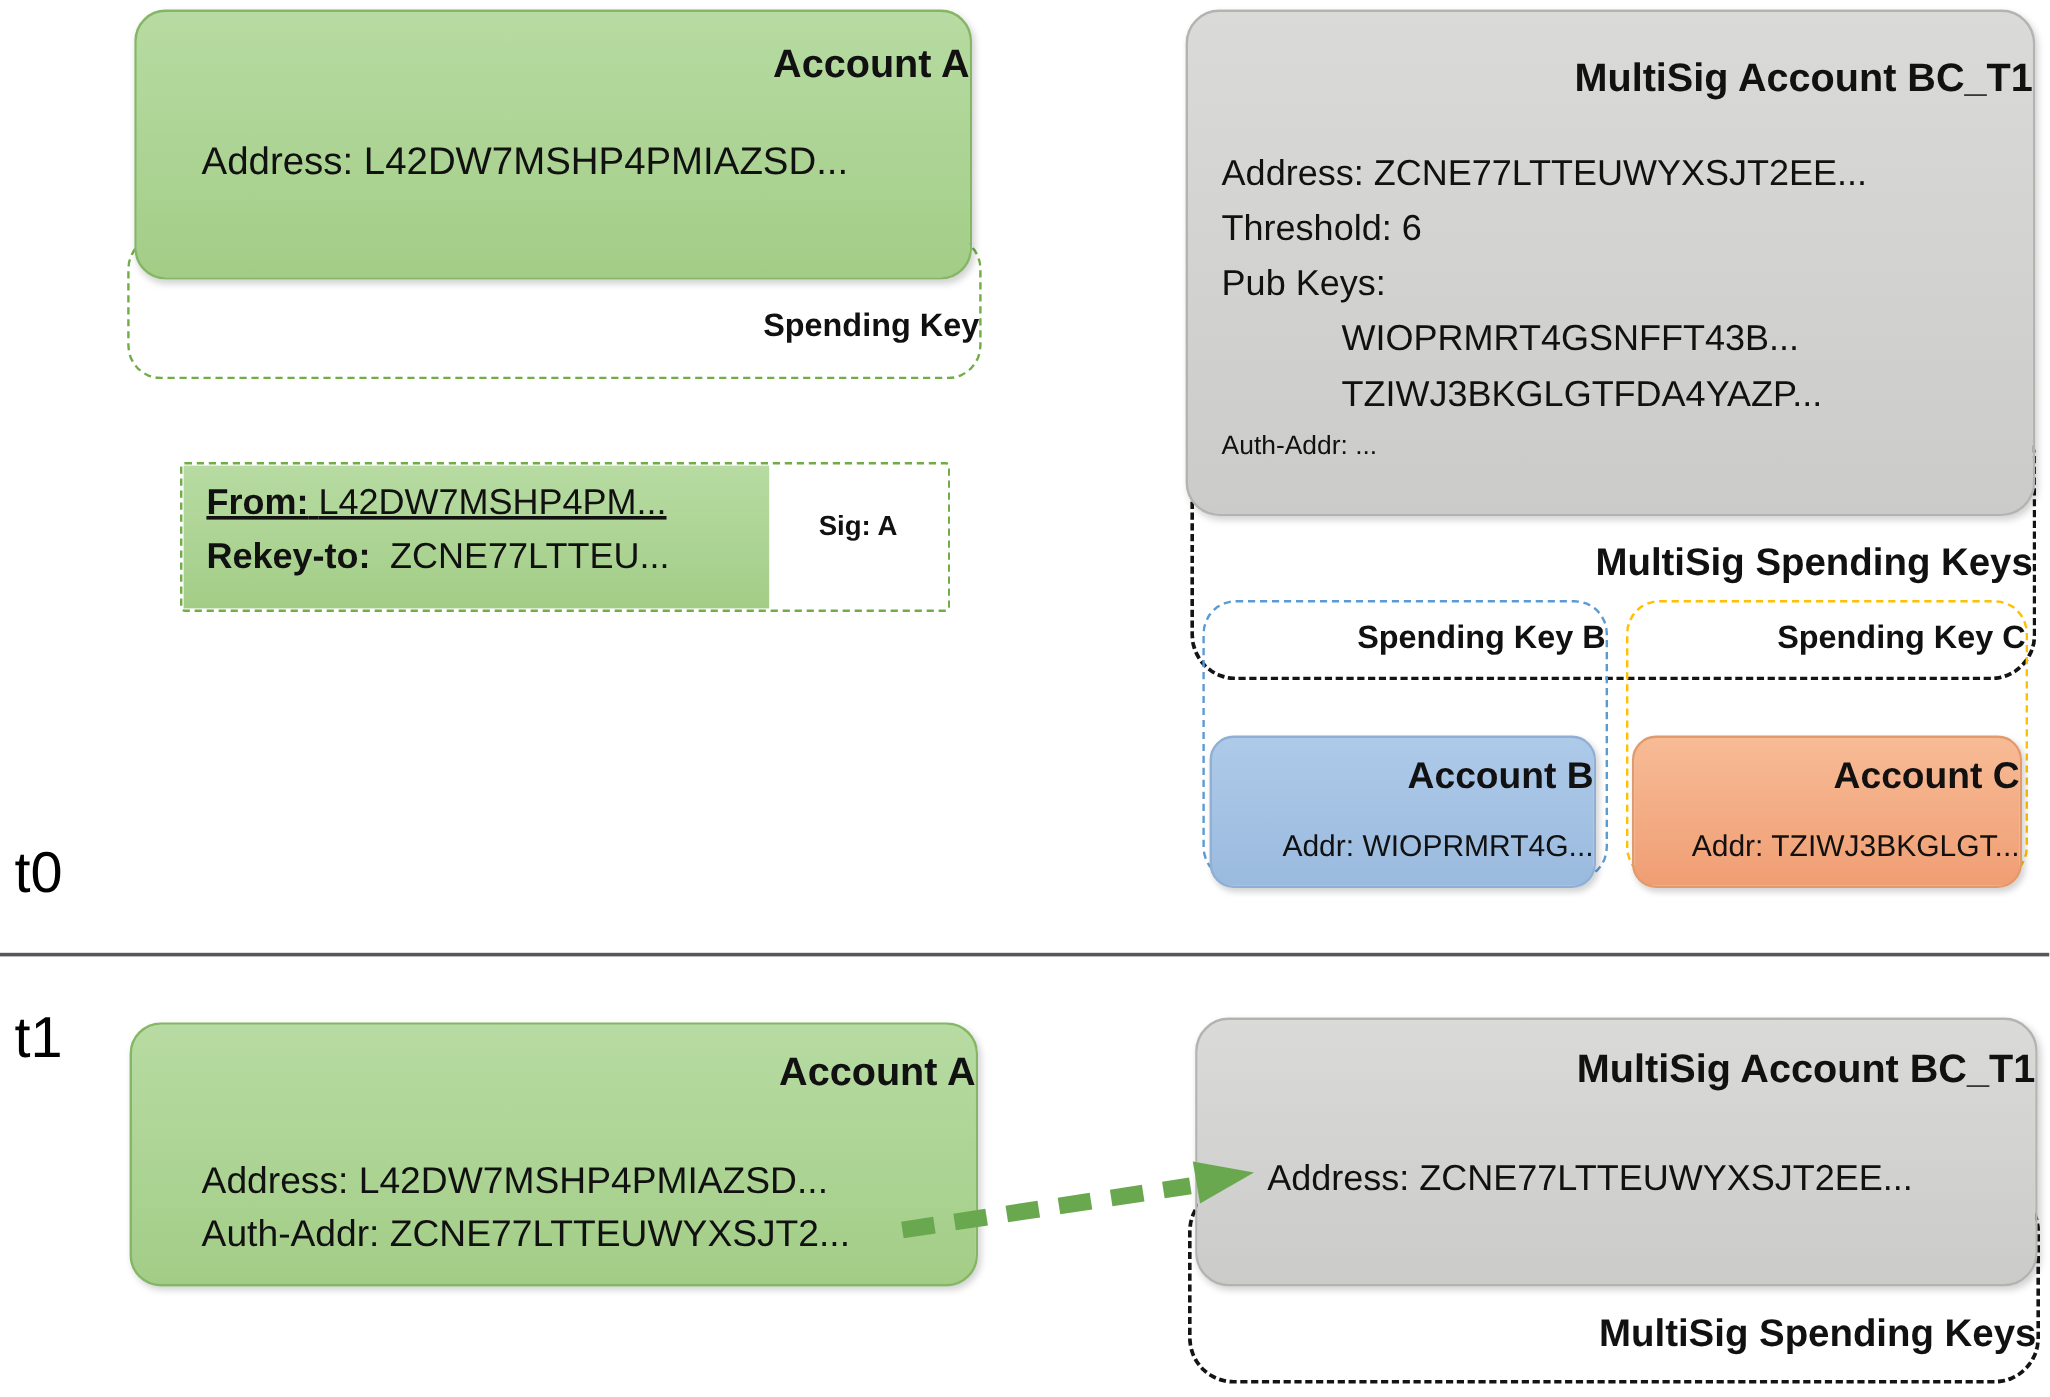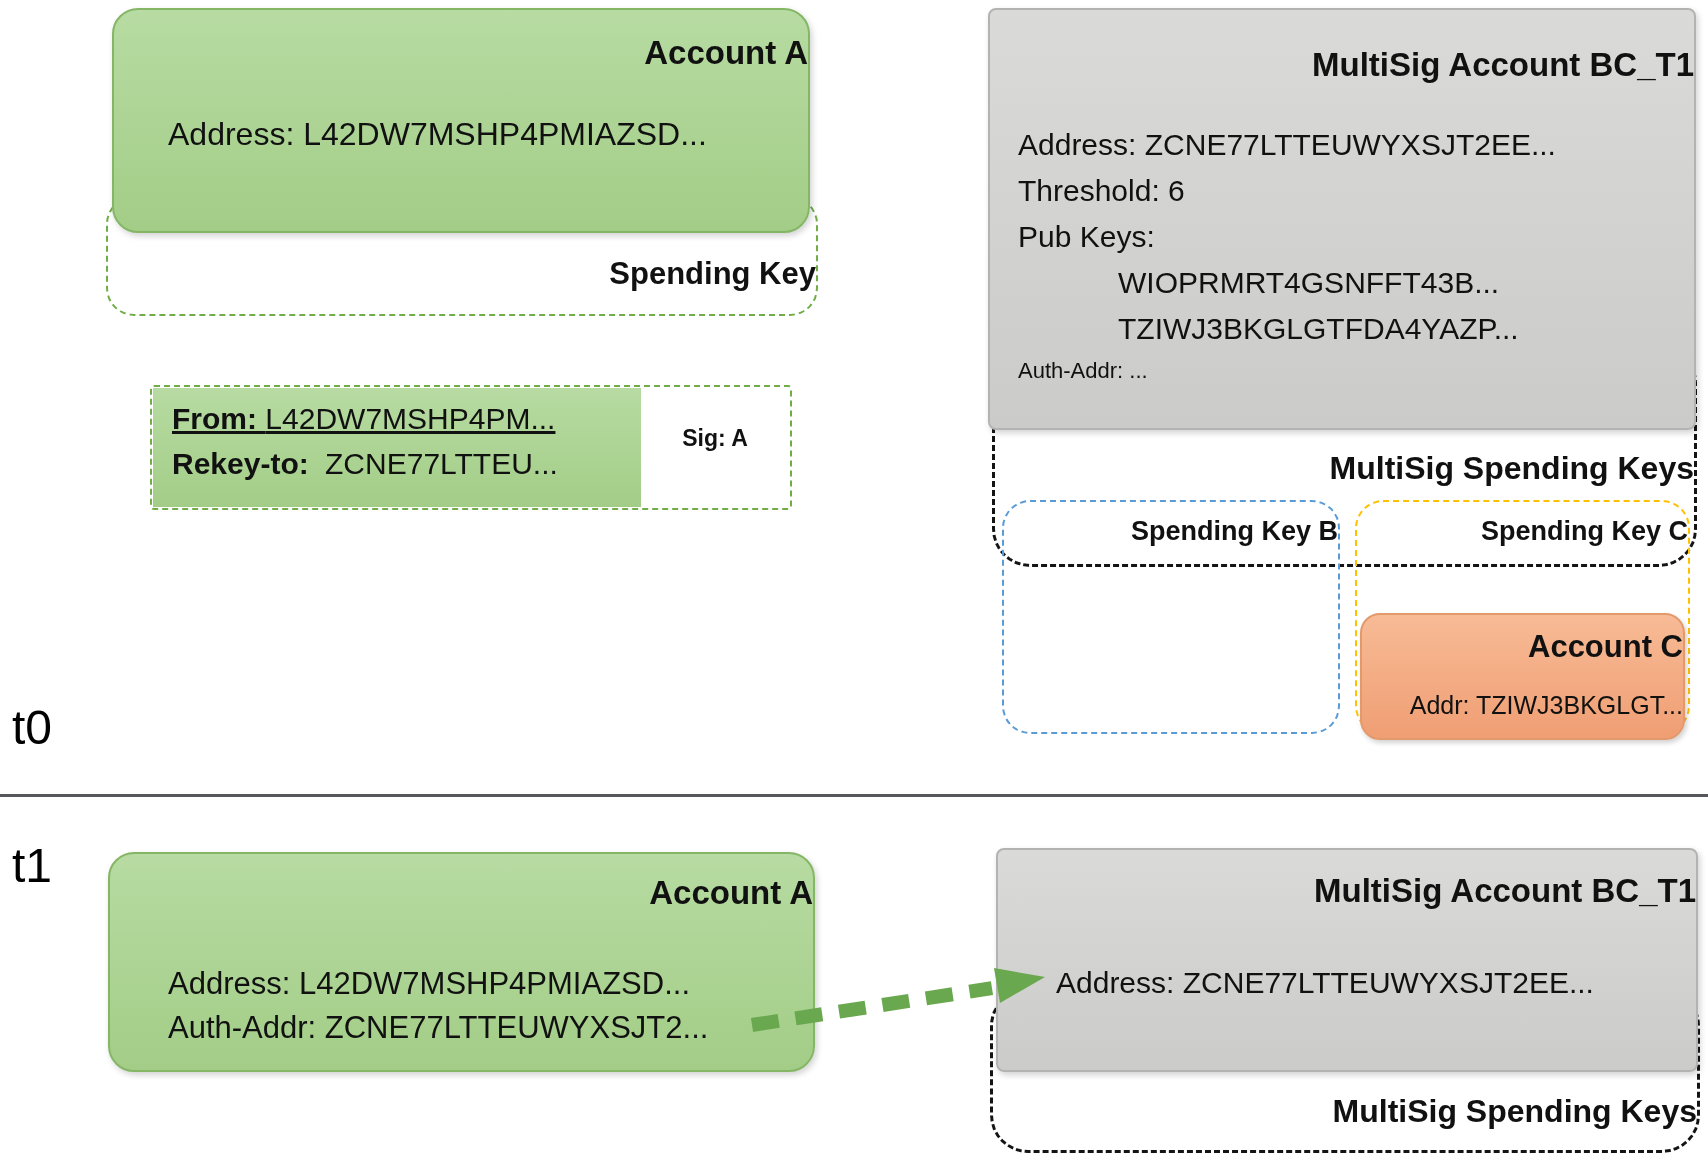--- a/index.html
+++ b/index.html
@@ -35,21 +35,21 @@
 
   .green-solid{
     background:linear-gradient(180deg,var(--green-fill-top) 0%,var(--green-fill-bot) 100%);
     border:2px solid var(--green-border);
     border-radius:26px;
     box-shadow:2px 3px 6px rgba(0,0,0,0.18);
   }
   .gray-solid{
     background:linear-gradient(180deg,var(--gray-top) 0%,var(--gray-bot) 100%);
     border:2px solid var(--gray-border);
-    border-radius:8px;
+    border-radius:28px;
     box-shadow:2px 3px 6px rgba(0,0,0,0.18);
     text-decoration:underline;
   }
   .blue-solid{
     background:linear-gradient(180deg,var(--blue-top) 0%,var(--blue-bot) 100%);
     border:2px solid var(--blue-border);
     border-radius:20px;
     box-shadow:2px 3px 5px rgba(0,0,0,0.18);
   }
   .orange-solid{
@@ -67,21 +67,21 @@
   .divider{position:absolute;background:#56575a;}
 </style>
 </head>
 <body>
 
 <div id="canvas">
 
   <div class="t-label" style="left:12px;top:700px;">t0</div>
 
   <div class="box dash-green" style="left:106px;top:196px;width:712px;height:120px;">
-    <div class="line center bold" style="top:58px;font-size:31px;">Spending Key</div>
+    <div class="line center bold" style="top:58px;font-size:27px;">Spending Key</div>
   </div>
 
   <div class="box green-solid" style="left:112px;top:8px;width:698px;height:225px;">
     <div class="line center bold" style="top:24px;font-size:33px;">Account A</div>
     <div class="line" style="left:54px;top:106px;font-size:32px;">Address: L42DW7MSHP4PMIAZSD...</div>
   </div>
 
   <div class="box dash-green" style="left:150px;top:385px;width:642px;height:125px;border-radius:4px;">
     <div class="box" style="left:1px;top:1px;width:488px;height:119px;background:linear-gradient(180deg,var(--green-fill-top),var(--green-fill-bot));"></div>
     <div class="line" style="left:20px;top:15px;font-size:30px;text-decoration:underline;">
@@ -110,20 +110,24 @@
   <div class="box gray-solid" style="left:988px;top:8px;width:708px;height:422px;">
     <div class="line center bold" style="top:36px;font-size:33px;">MultiSig Account BC_T1</div>
     <div class="line" style="left:28px;top:118px;font-size:30px;">Address: ZCNE77LTTEUWYXSJT2EE...</div>
     <div class="line" style="left:28px;top:164px;font-size:30px;">Threshold: 6</div>
     <div class="line" style="left:28px;top:210px;font-size:30px;">Pub Keys:</div>
     <div class="line" style="left:128px;top:256px;font-size:30px;">WIOPRMRT4GSNFFT43B...</div>
     <div class="line" style="left:128px;top:302px;font-size:30px;">TZIWJ3BKGLGTFDA4YAZP...</div>
     <div class="line" style="left:28px;top:348px;font-size:22px;">Auth-Addr: ...</div>
   </div>
 
+  <div class="box blue-solid" style="left:1008px;top:613px;width:322px;height:127px;">
+    <div class="line center bold" style="top:14px;font-size:31px;">Account B</div>
+    <div class="line center" style="top:76px;font-size:25px;">Addr: WIOPRMRT4G...</div>
+  </div>
 
   <div class="box orange-solid" style="left:1360px;top:613px;width:325px;height:127px;">
     <div class="line center bold" style="top:14px;font-size:31px;">Account C</div>
     <div class="line center" style="top:76px;font-size:25px;">Addr: TZIWJ3BKGLGT...</div>
   </div>
 
   <div class="divider" style="left:0;top:794px;width:1708px;height:3px;"></div>
 
   <div class="t-label" style="left:12px;top:838px;">t1</div>
 

